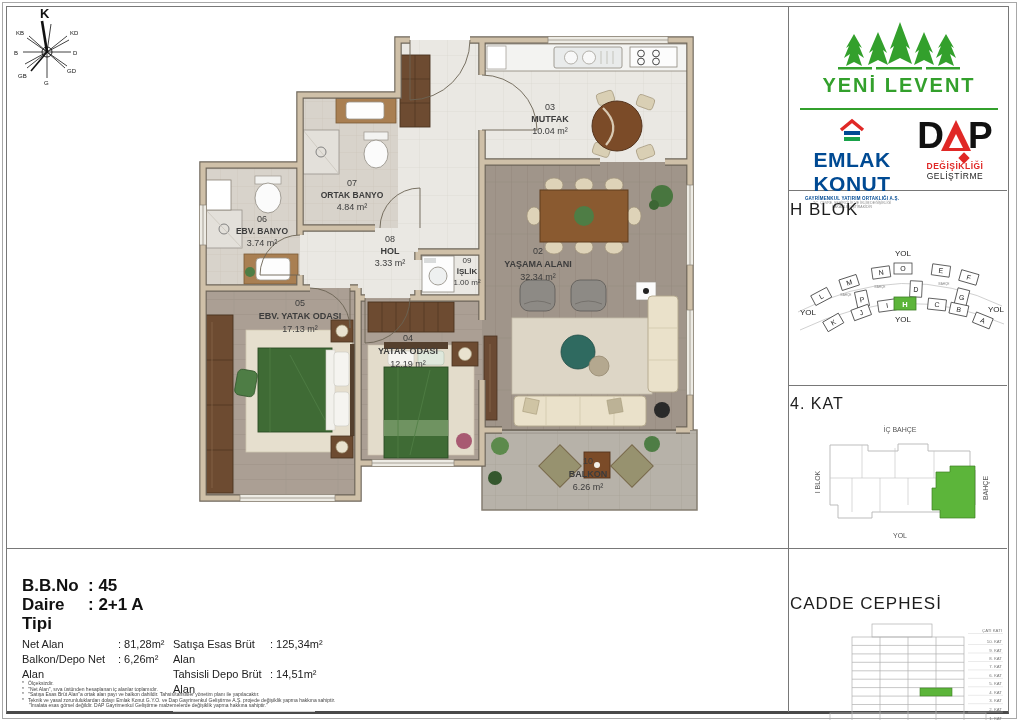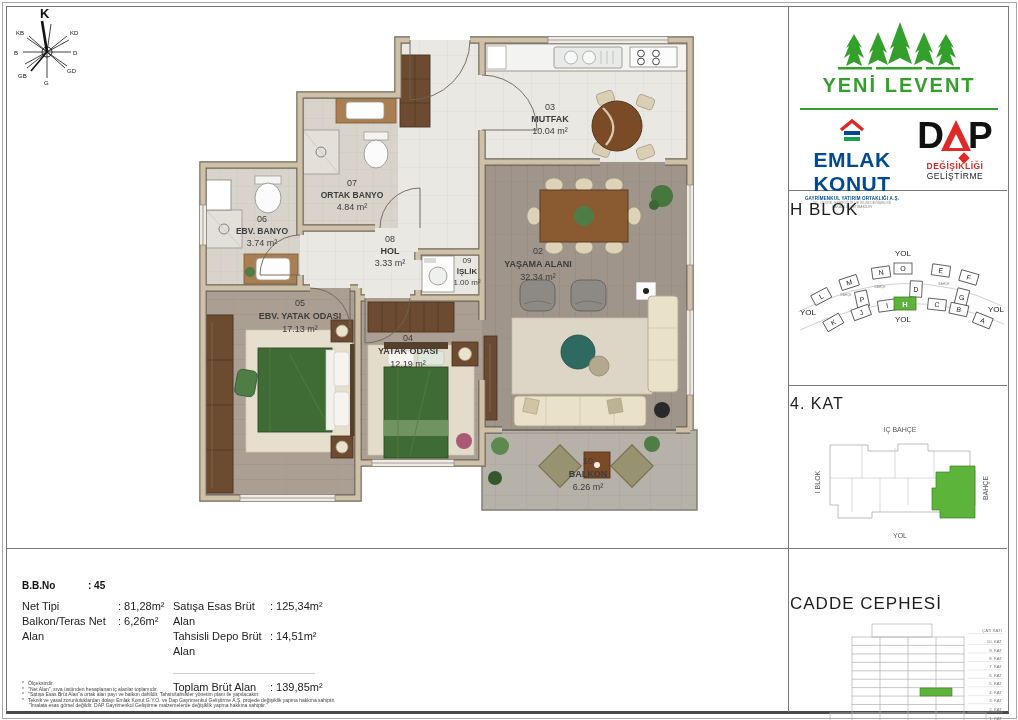--- a/index.html
+++ b/index.html
@@ -21,21 +21,21 @@
   .ek-sub2{color:#8a8a8a;font-size:3.5px;}
   .dap-wrap{display:flex;align-items:flex-end;}
   .dap-letter{font-weight:bold;font-size:37px;color:#111;line-height:30px;}
   .dap-tri{width:0;height:0;border-left:15px solid transparent;border-right:15px solid transparent;border-bottom:31px solid #e02826;position:relative;margin:0 -3px;}
   .dap-tri-in{position:absolute;left:-7px;top:14px;width:0;height:0;border-left:7px solid transparent;border-right:7px solid transparent;border-bottom:14px solid #fff;}
   .dap-diamond{position:absolute;width:8px;height:8px;background:#e02826;transform:rotate(45deg);}
   .dap-sub{font-size:8.5px;letter-spacing:0.5px;}
   .dap-sub .red{color:#e02826;font-weight:bold;}
   .dap-sub .blk{color:#222;font-weight:normal;}
   
-  .info-big{font-size:10px;font-weight:bold;color:#111;display:flex;line-height:19px;}
+  .info-big{font-size:17px;font-weight:bold;color:#111;display:flex;line-height:19px;}
   .info-big .lbl{width:66px;}
   .info-row{font-size:11px;color:#222;display:flex;line-height:15px;}
   .info-row .lbl{width:96px;}
   .info-row2{font-size:11px;color:#222;display:flex;line-height:15px;}
   .info-row2 .lbl{width:97px;}
   .disc-line{font-size:5px;color:#444;line-height:5.6px;white-space:pre;}
 </style>
 </head>
 <body>
 
@@ -484,28 +484,32 @@
         <path d="M968,597.5 H1003 M968,608.5 H1003 M968,617 H1003 M968,625.5 H1003 M968,633.9 H1003 M968,642.4 H1003 M968,650.8 H1003 M968,659.3 H1003 M968,667.7 H1003 M968,676.1 H1003 M968,685 H1003 M968,694 H1003"></path>
       </g>
     </svg>
   </div>
 
   <div class="abs" style="left:22px;top:576px;width:740px;">
     <div class="info-big">
       <span class="lbl">B.B.No</span>
       <span>: 45</span>
     </div>
+    <div class="info-big">
+      <span class="lbl">Daire Tipi</span>
+      <span>: 2+1 A</span>
+    </div>
     <div style="display:flex;margin-top:4px;">
       <div style="width:151px;">
         <div class="info-row">
-          <span class="lbl">Net Tipi</span>
+          <span class="lbl">Net Alan</span>
           <span>: 81,28m²</span>
         </div>
         <div class="info-row">
-          <span class="lbl">Balkon/Teras Net Alan</span>
+          <span class="lbl">Balkon/Depo Net Alan</span>
           <span>: 6,26m²</span>
         </div>
       </div>
       <div style="width:200px;">
         <div class="info-row2">
           <span class="lbl">Satışa Esas Brüt Alan</span>
           <span>: 125,34m²</span>
         </div>
         <div class="info-row2">
           <span class="lbl">Tahsisli Depo Brüt Alan</span>

